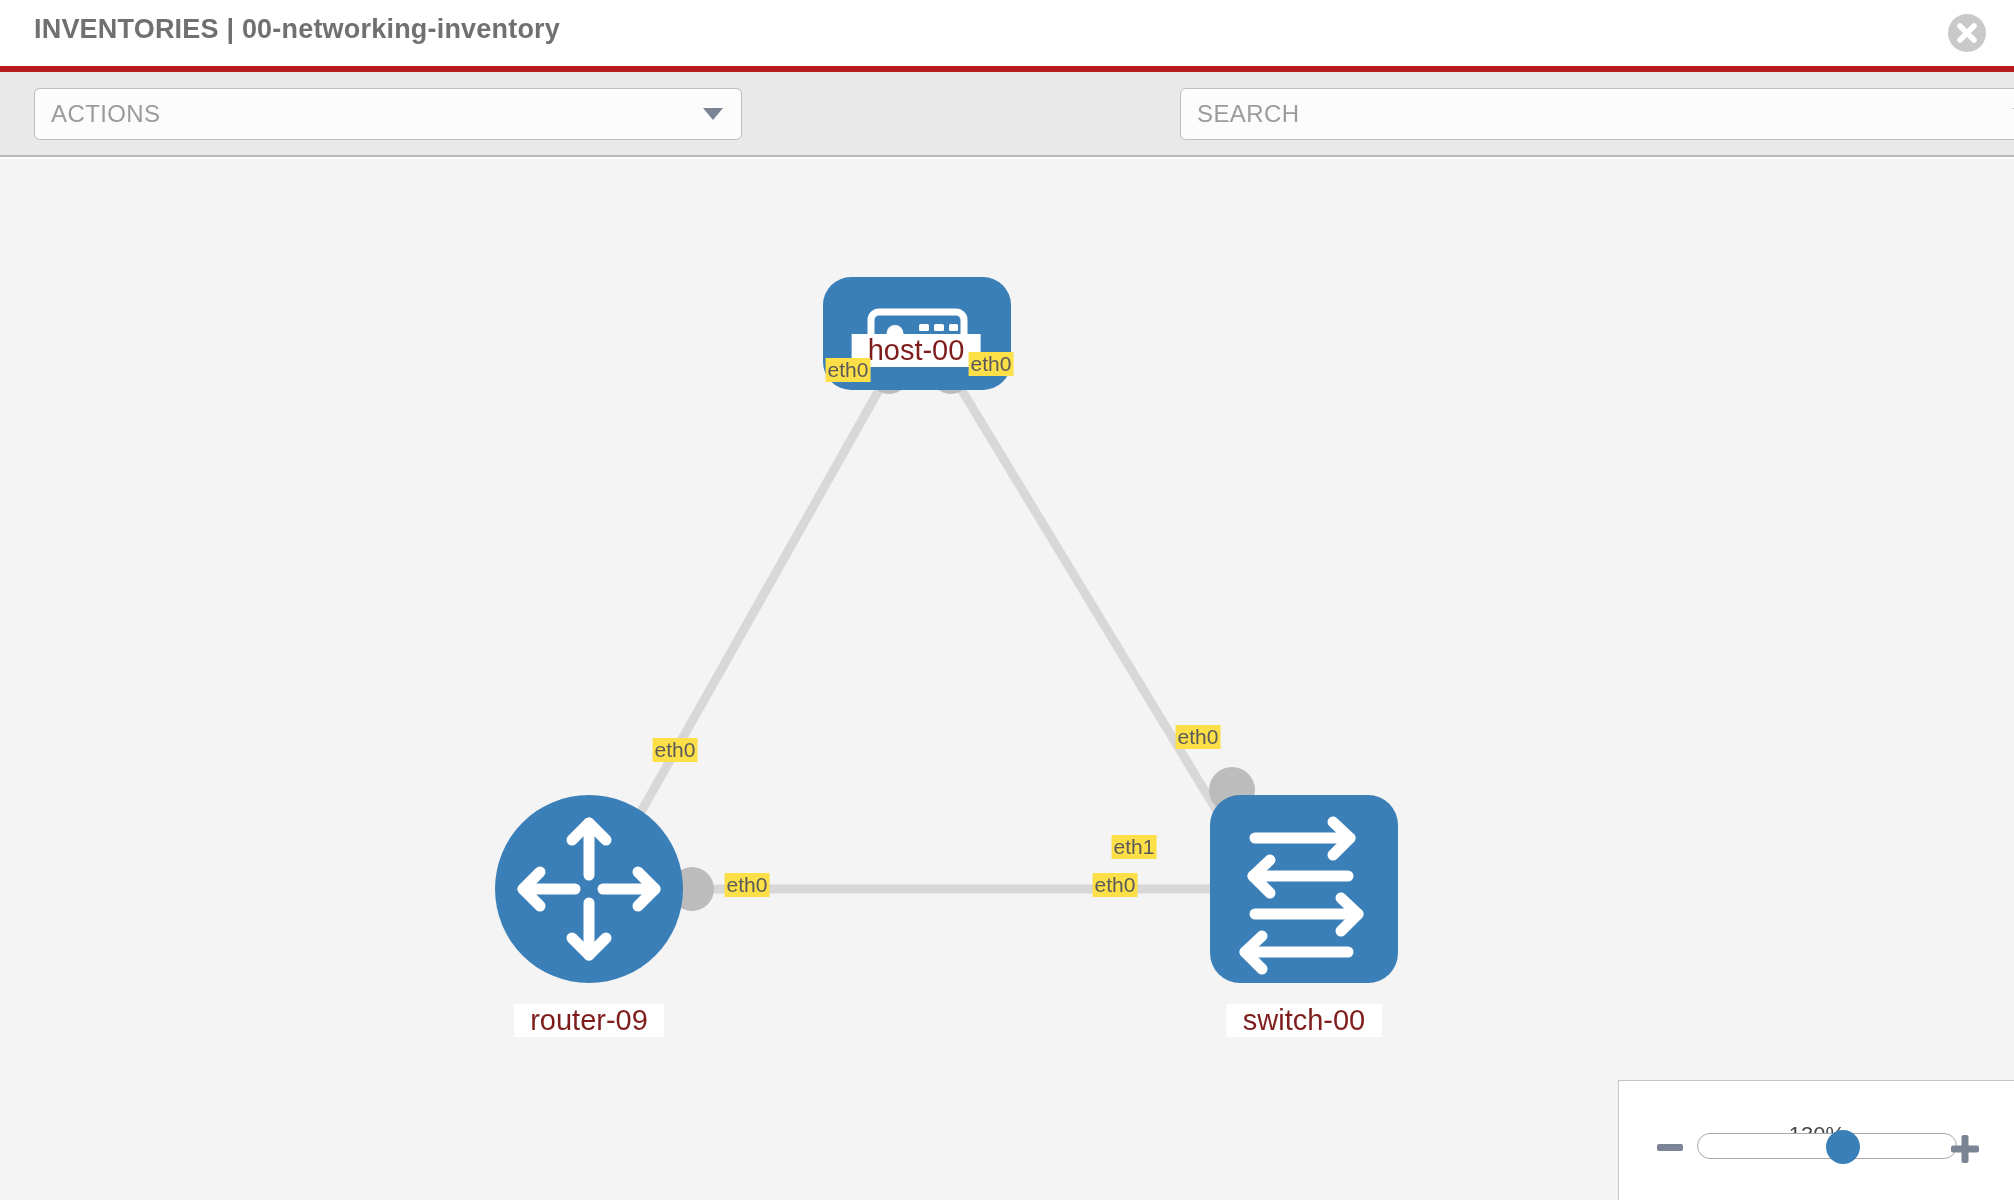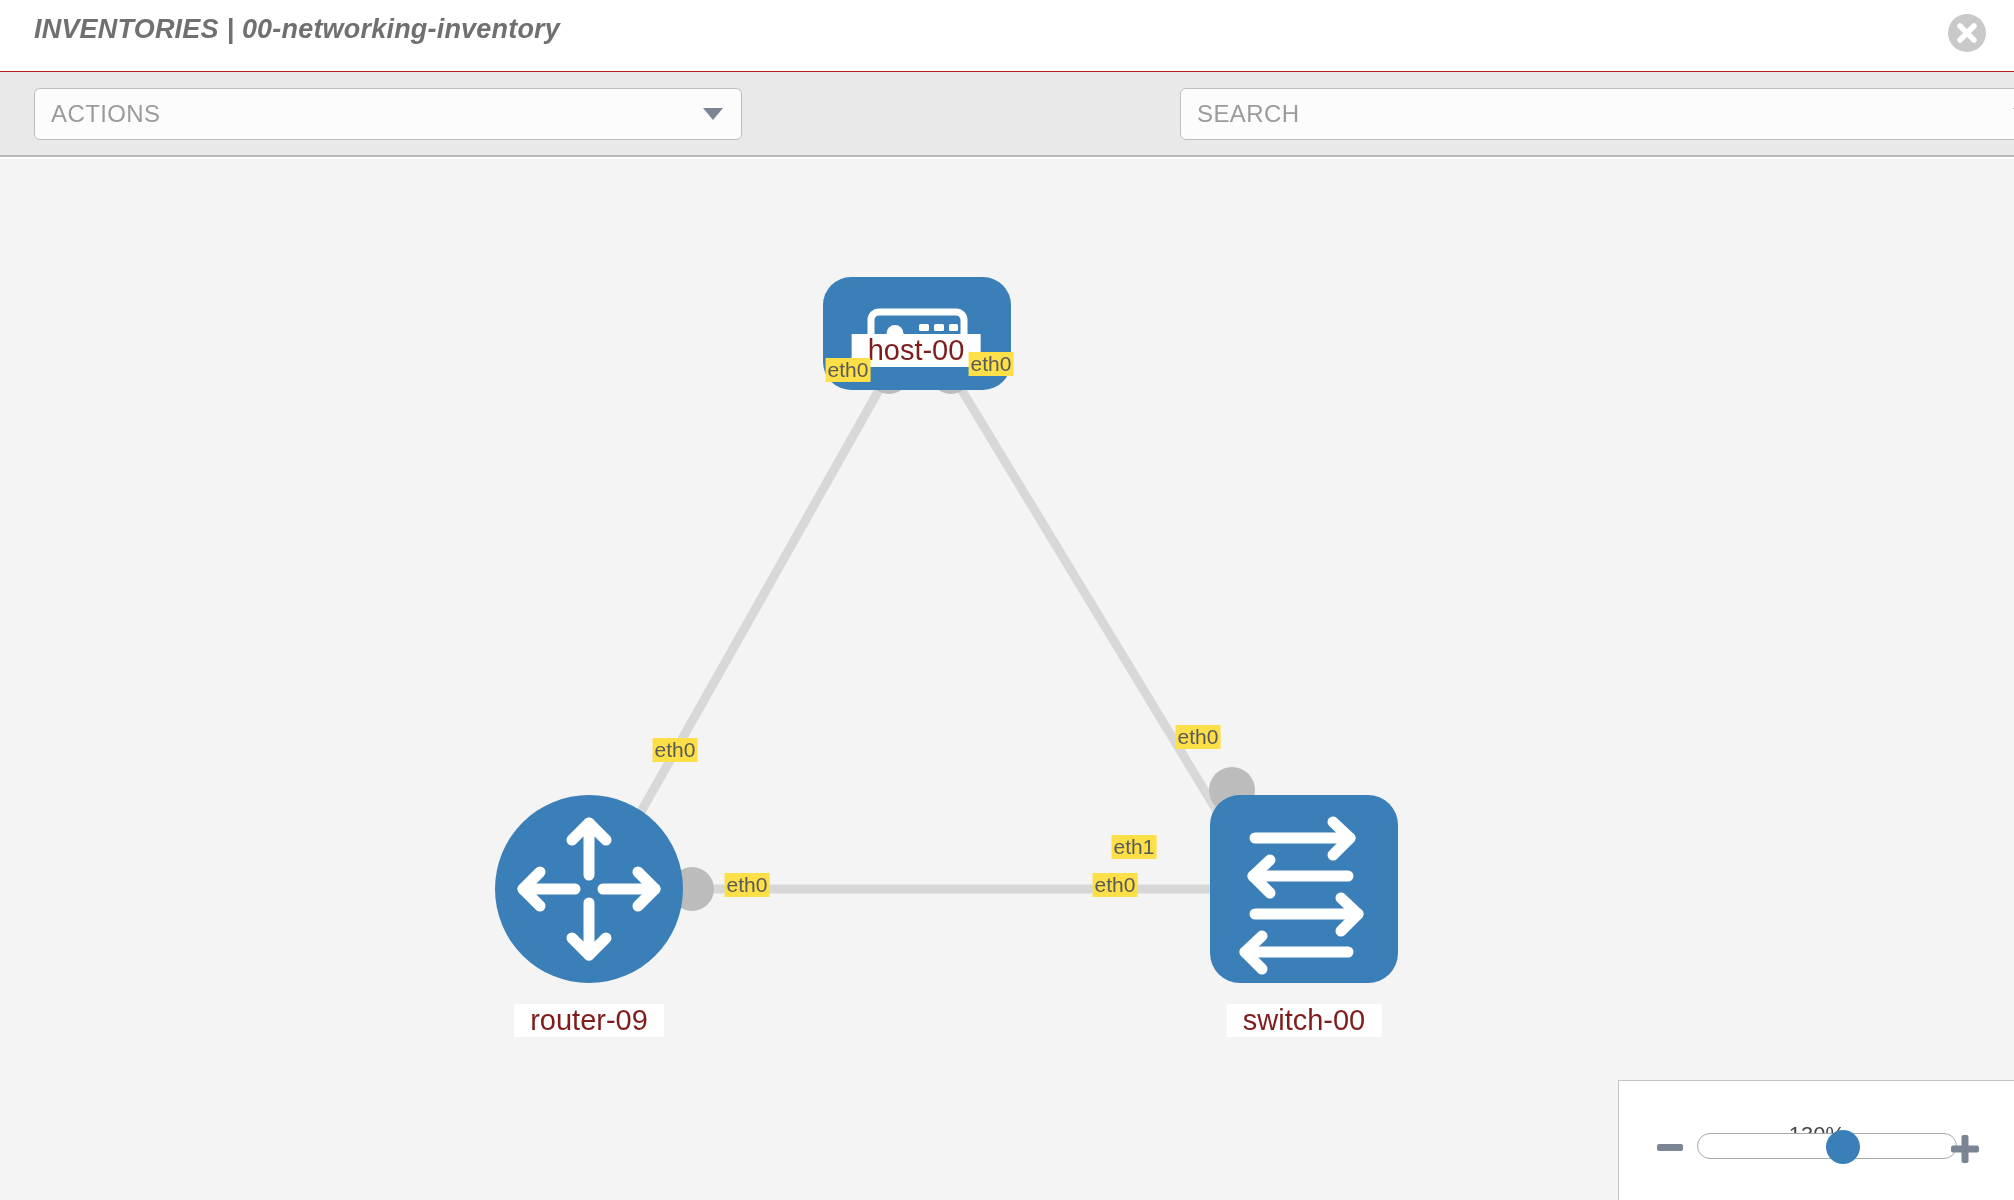--- a/index.html
+++ b/index.html
@@ -8,22 +8,21 @@
     font-family: "Liberation Sans", sans-serif;
     background: #ffffff;
     overflow: hidden;
   }
   .app { position: relative; width: 2014px; height: 1200px; background: #ffffff; }
 
   
   .header {
     position: absolute; top: 0; left: 0; width: 2014px; height: 72px;
     background: #ffffff;
-    border-bottom: 1px solid #b91c1c;
-    font-style: italic;
+    border-bottom: 6px solid #b91c1c;
   }
   .header-title {
     position: absolute; left: 34px; top: 14px;
     font-size: 27px; font-weight: bold; color: #707070;
     letter-spacing: 0.2px; white-space: nowrap;
   }
   .close-btn {
     position: absolute; right: 28px; top: 14px;
     width: 38px; height: 38px; border-radius: 50%;
     background: #c9c9c9; cursor: pointer;

